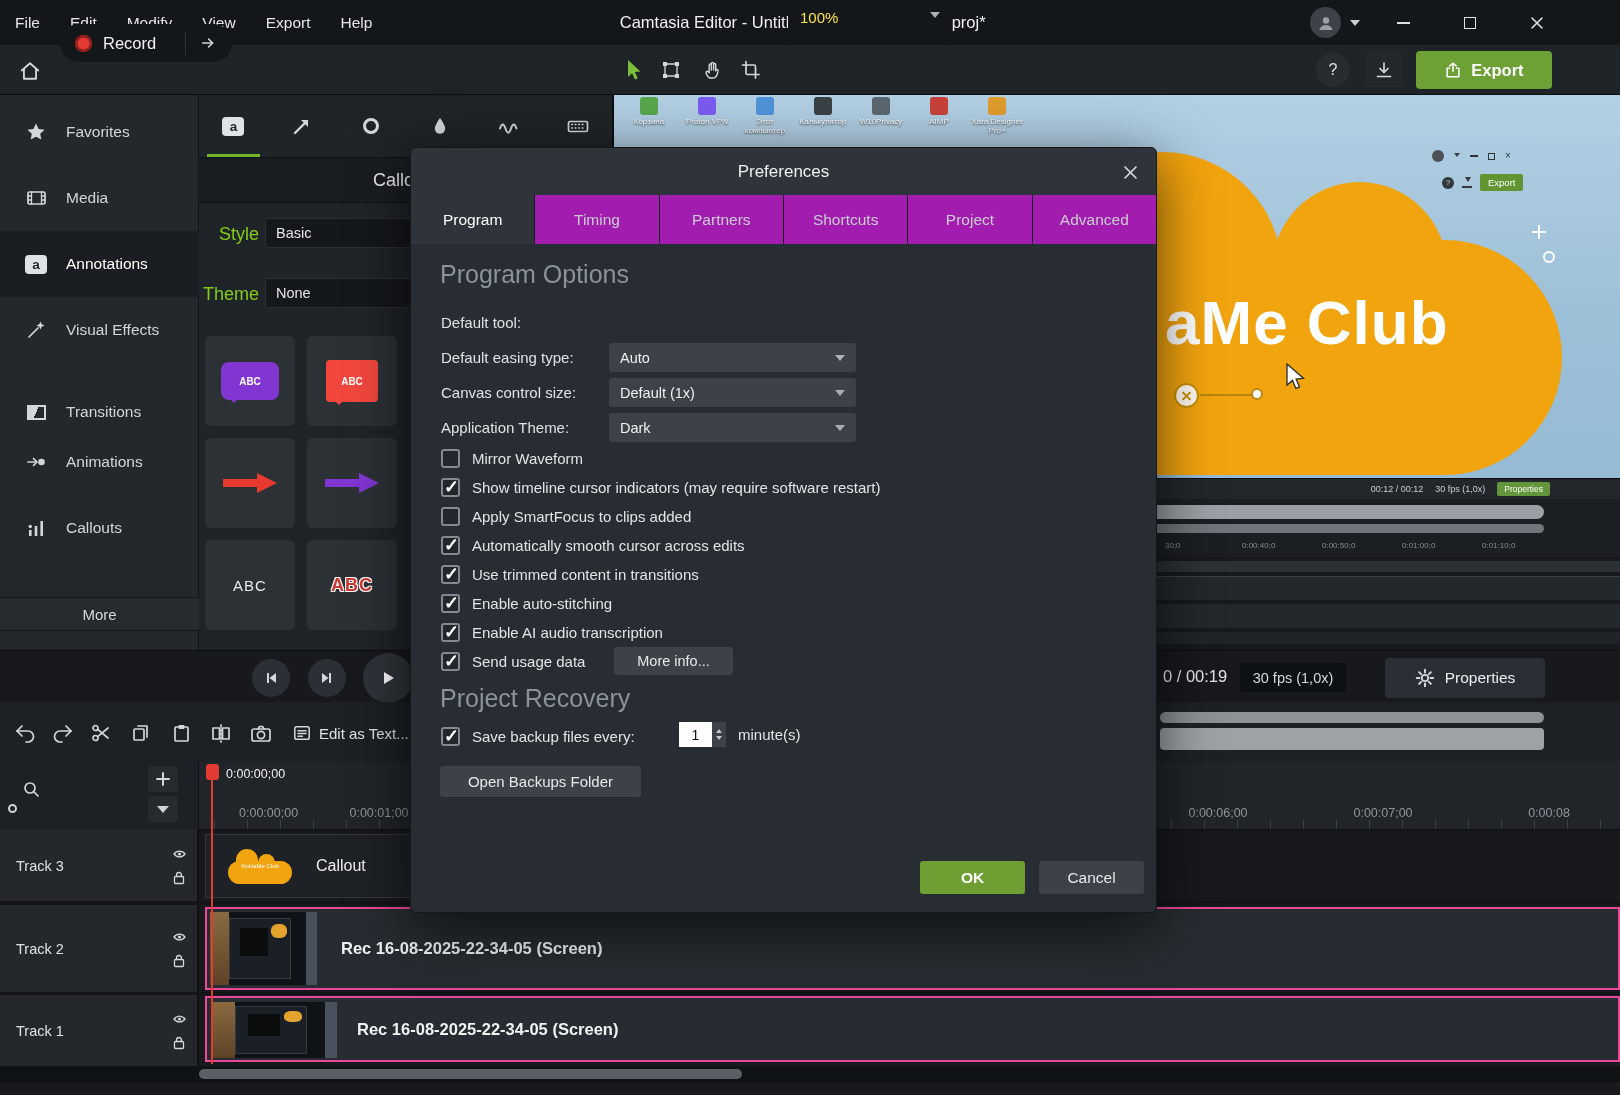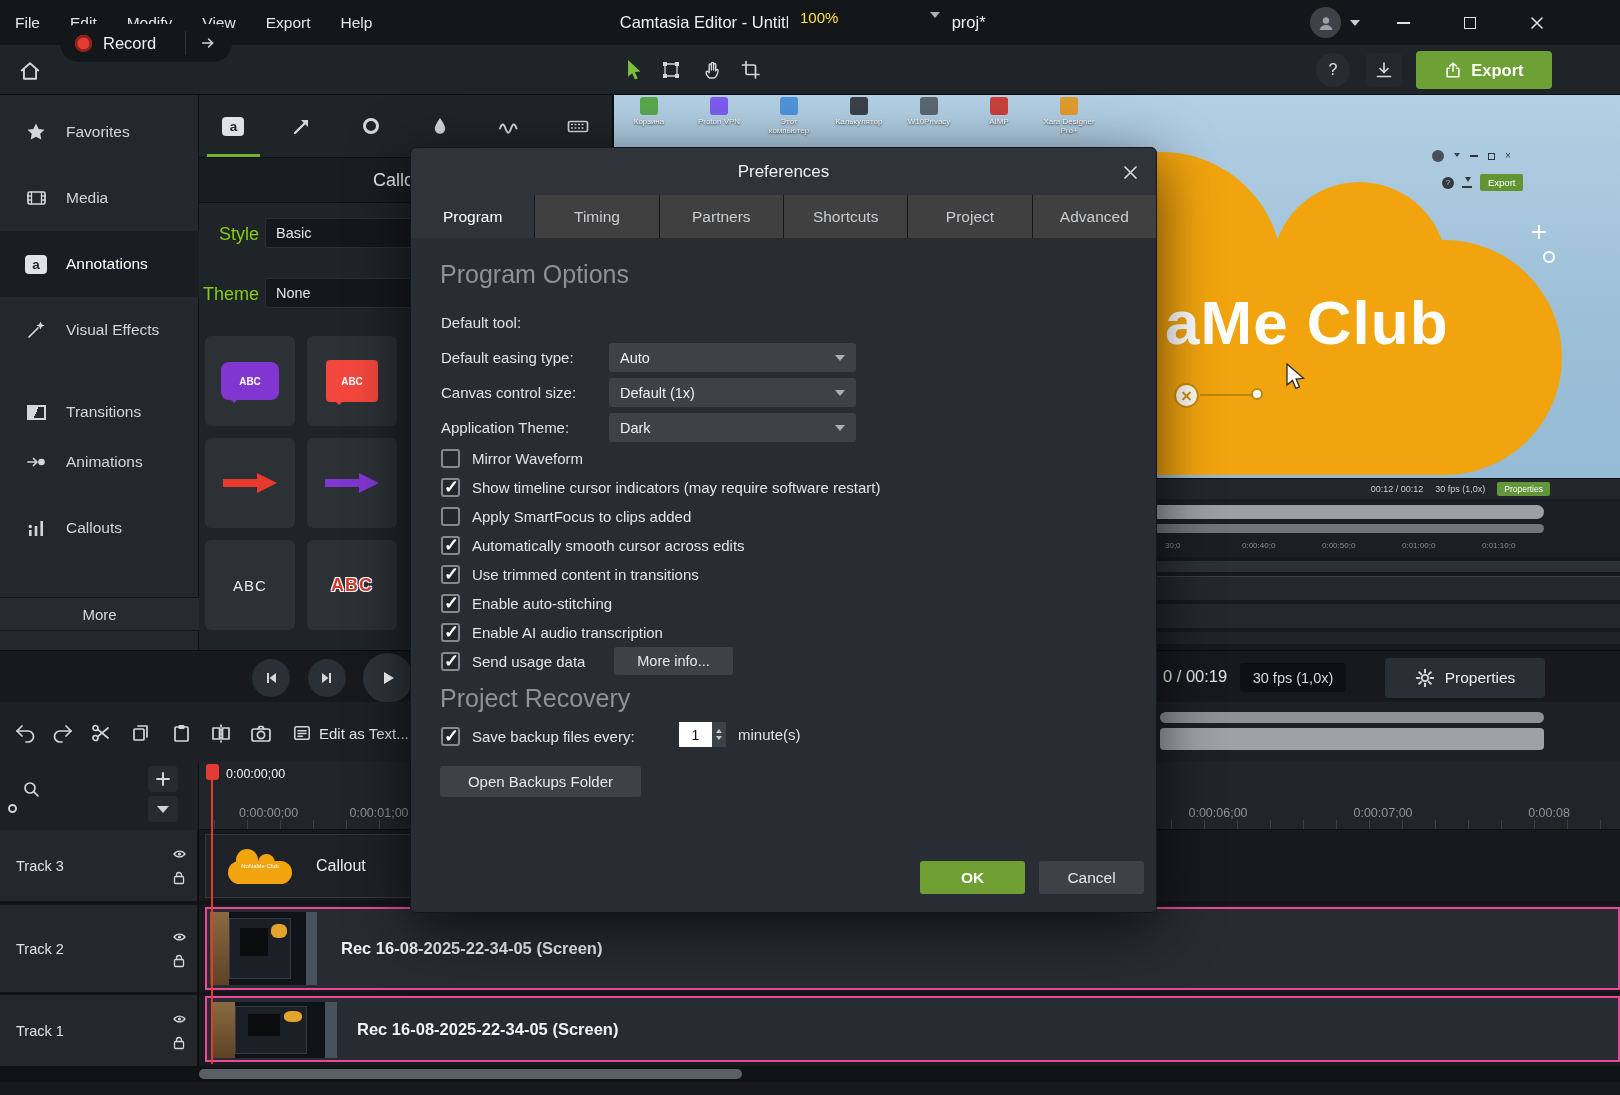--- a/index.html
+++ b/index.html
@@ -52,21 +52,21 @@
 .bub{position:relative;display:flex;align-items:center;justify-content:center;color:#fff;font-size:10px;font-weight:bold}
 .bub.purple{width:58px;height:38px;background:#8136d2;border-radius:8px}
 .bub.red{width:52px;height:42px;background:#f3473d;border-radius:4px}
 .bub::after{content:"";position:absolute;left:7px;bottom:-9px;border:6px solid transparent;border-top:10px solid inherit}
 .bub.purple::after{border-top-color:#8136d2}
 .bub.red::after{border-top-color:#f3473d}
 .abc-plain{color:#e8eaec;font-size:15px;letter-spacing:1px}
 .abc-red{color:#cf3a30;font-size:18px;font-weight:bold;letter-spacing:1px;text-shadow:-1px -1px 0 #fff,1px -1px 0 #fff,-1px 1px 0 #fff,1px 1px 0 #fff}
 
 .canvas{position:absolute;left:612px;top:95px;width:1008px;height:555px;overflow:hidden;background:linear-gradient(180deg,#b3cfe3 0%,#9cc0d8 40%,#8fb5d1 100%);border-left:2px solid #0c0e10}
-.dicons{position:absolute;left:6px;top:2px;display:flex;gap:12px}
+.dicons{position:absolute;left:6px;top:2px;display:flex;gap:0}
 .dicon{width:58px;display:flex;flex-direction:column;align-items:center;gap:2px}
 .di-ico{width:18px;height:18px;border-radius:3px}
 .dicon:nth-child(1) .di-ico{background:#58a74c}
 .dicon:nth-child(2) .di-ico{background:#7b5cf0}
 .dicon:nth-child(3) .di-ico{background:#4f93d8}
 .dicon:nth-child(4) .di-ico{background:#394147}
 .dicon:nth-child(5) .di-ico{background:#5b6770}
 .dicon:nth-child(6) .di-ico{background:#c8413a}
 .dicon:nth-child(7) .di-ico{background:#e09c2d}
 .di-label{font-size:8px;line-height:9px;color:#fff;text-align:center;text-shadow:0 1px 2px rgba(0,0,0,.8)}
@@ -144,21 +144,21 @@
 .rec-label{font-size:16.5px;font-weight:bold;color:#f0f2f4;white-space:nowrap}
 .rec-thumb{position:absolute;background:#0f1318;overflow:hidden}
 .rec-thumb i{position:absolute;display:block}
 
 .hscroll{position:absolute;left:0;top:1066px;width:1620px;height:16px;background:#101316}
 .hthumb{position:absolute;left:199px;top:3px;width:543px;height:10px;background:#5a6066;border-radius:5px}
 
 .dialog{position:absolute;left:410px;top:147px;width:747px;height:766px;background:#282d33;border:1px solid #15181b;border-radius:6px;box-shadow:0 14px 60px rgba(0,0,0,.65);z-index:40}
 .dlg-title{position:absolute;left:0;top:0;width:745px;height:47px;background:#2e343a;border-radius:6px 6px 0 0;display:flex;align-items:center;justify-content:center;font-size:17px;color:#eef0f2}
 .dlg-close{position:absolute;right:14px;top:12px;width:24px;height:24px;display:flex;align-items:center;justify-content:center}
-.dlg-tabs{position:absolute;left:0;top:47px;width:745px;height:43px;background:#404040;display:flex}
+.dlg-tabs{position:absolute;left:0;top:47px;width:745px;height:49px;background:#a21caf;display:flex}
 .dlg-tab{flex:1;display:flex;align-items:center;justify-content:center;font-size:15.5px;color:#c9cdd1;border-right:1px solid #15191d}
 .dlg-tab:last-child{border-right:none}
 .dlg-tab.sel{background:#2e343a;color:#fff}
 .section-h{position:absolute;left:29px;font-size:25px;color:#8b9299;white-space:nowrap}
 .fld-label{position:absolute;left:30px;font-size:15px;color:#dfe2e5}
 .fld-select{position:absolute;left:198px;width:247px;height:29px;background:#3c4248;border-radius:3px;display:flex;align-items:center;padding:0 11px;font-size:14.5px;color:#eef0f2}
 .fld-select::after{content:"";margin-left:auto;border:5px solid transparent;border-top:6px solid #aab0b5;transform:translateY(3px)}
 .cb-row{position:absolute;left:30px;height:24px;display:flex;align-items:center;gap:12px}
 .cb{width:19px;height:19px;border:2px solid #83898f;border-radius:3px;background:#23272c;position:relative;flex:none}
 .cb.on::after{content:"✓";position:absolute;left:1px;top:-4px;font-size:18px;font-weight:bold;color:#fff}

